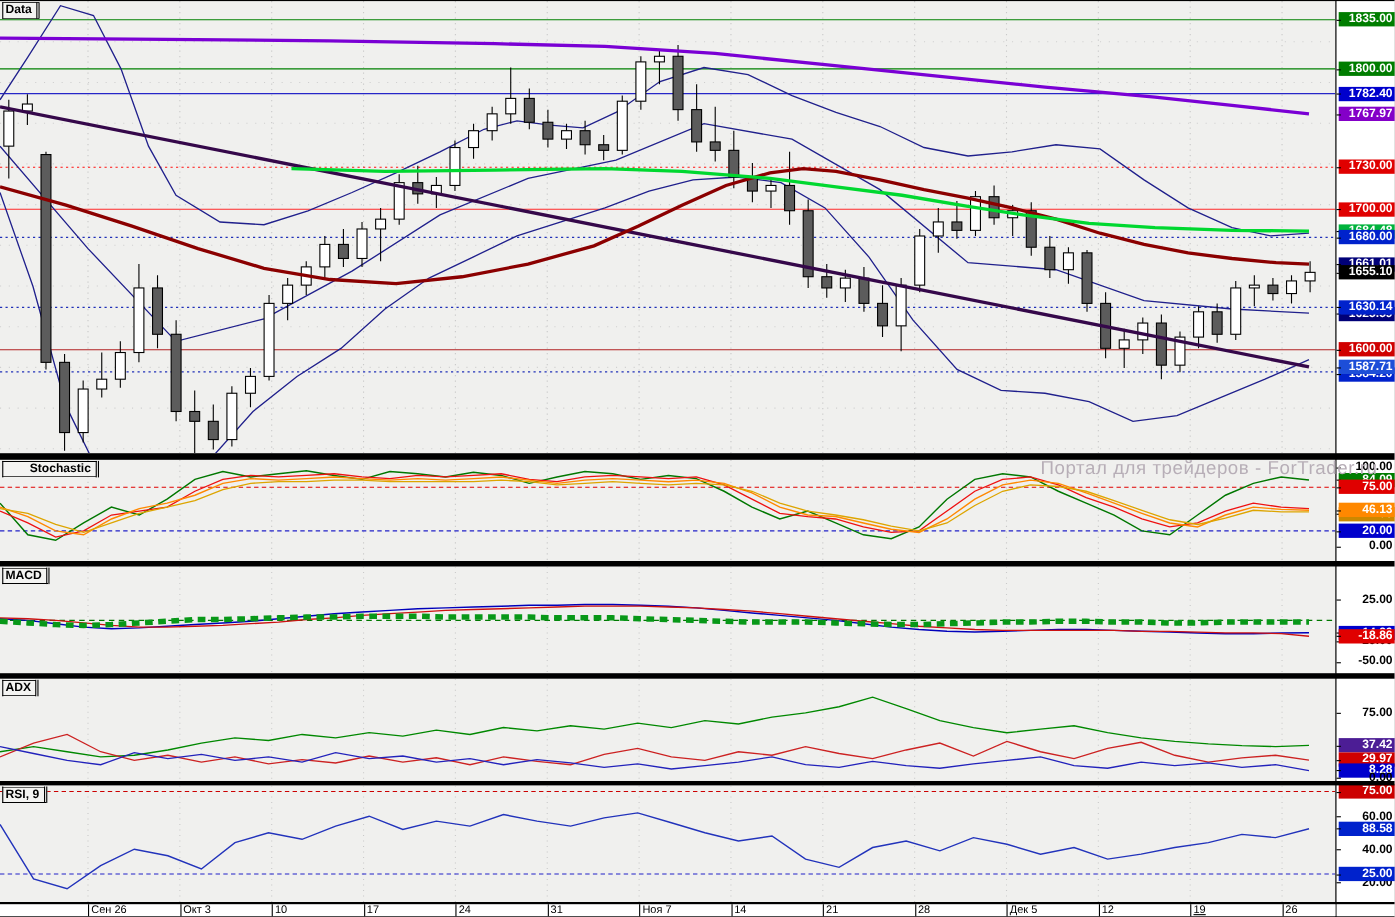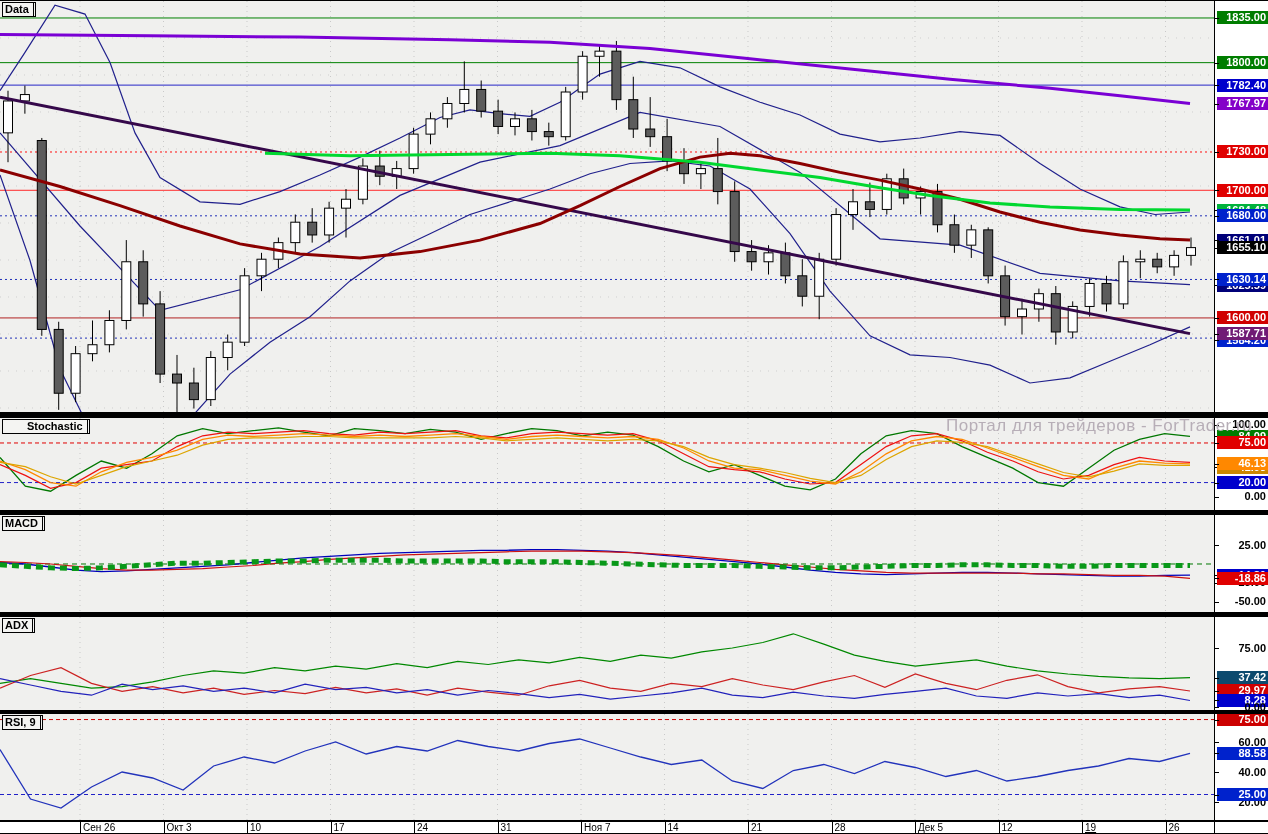--- a/index.html
+++ b/index.html
@@ -351,21 +351,21 @@
       <div class="slabel" style="background: rgb(0, 0, 0); top: 241.1px;">1655.10</div>
       <div class="tick" style="top: 247.6px;"></div>
       <div class="slabel" style="background: rgb(0, 0, 120); top: 278.766px;">1625.59</div>
       <div class="tick" style="top: 285.266px;"></div>
       <div class="slabel" style="background: rgb(0, 34, 204); top: 272.959px;">1630.14</div>
       <div class="tick" style="top: 279.459px;"></div>
       <div class="slabel" style="background: rgb(208, 0, 0); top: 311.43px;">1600.00</div>
       <div class="tick" style="top: 317.93px;"></div>
       <div class="slabel" style="background: rgb(0, 34, 204); top: 333.894px;">1584.20</div>
       <div class="tick" style="top: 340.394px;"></div>
-      <div class="slabel" style="background: #701a75; top: 327.116px;">1587.71</div>
+      <div class="slabel" style="background: #1d4ed8; top: 327.116px;">1587.71</div>
       <div class="tick" style="top: 333.616px;"></div>
       <div class="slabel plain" style="top: 418.483px;">100.00</div>
       <div class="tick" style="top: 424.983px;"></div>
       <div class="slabel" style="background: rgb(0, 125, 0); top: 429.936px;">84.09</div>
       <div class="tick" style="top: 436.436px;"></div>
       <div class="slabel" style="background: rgb(224, 0, 0); top: 436.48px;">75.00</div>
       <div class="tick" style="top: 442.98px;"></div>
       <div class="slabel" style="background: rgb(204, 136, 0); top: 460.955px;">41.93</div>
       <div class="tick" style="top: 467.455px;"></div>
       <div class="slabel" style="background: rgb(255, 136, 0); top: 457.262px;">46.13</div>
@@ -379,21 +379,21 @@
       <div class="slabel plain" style="top: 576.484px;">-25.00</div>
       <div class="tick" style="top: 582.984px;"></div>
       <div class="slabel" style="background: rgb(0, 0, 204); top: 568.736px;">-14.80</div>
       <div class="tick" style="top: 575.236px;"></div>
       <div class="slabel" style="background: rgb(224, 0, 0); top: 571.82px;">-18.86</div>
       <div class="tick" style="top: 578.32px;"></div>
       <div class="slabel plain" style="top: 595.473px;">-50.00</div>
       <div class="tick" style="top: 601.973px;"></div>
       <div class="slabel plain" style="top: 641.5px;">75.00</div>
       <div class="tick" style="top: 648px;"></div>
-      <div class="slabel" style="background: #0c4a6e; top: 671.068px;">37.42</div>
+      <div class="slabel" style="background: #4c1d95; top: 671.068px;">37.42</div>
       <div class="tick" style="top: 677.568px;"></div>
       <div class="slabel" style="background: rgb(208, 0, 0); top: 684.467px;">29.97</div>
       <div class="tick" style="top: 690.967px;"></div>
       <div class="slabel" style="background: rgb(0, 0, 204); top: 693.995px;">8.28</div>
       <div class="tick" style="top: 700.495px;"></div>
       <div class="slabel plain" style="top: 700.51px;">0.00</div>
       <div class="tick" style="top: 707.01px;"></div>
       <div class="slabel" style="background: rgb(204, 0, 0); top: 713.047px;">75.00</div>
       <div class="tick" style="top: 719.547px;"></div>
       <div class="slabel plain" style="top: 735.537px;">60.00</div>

